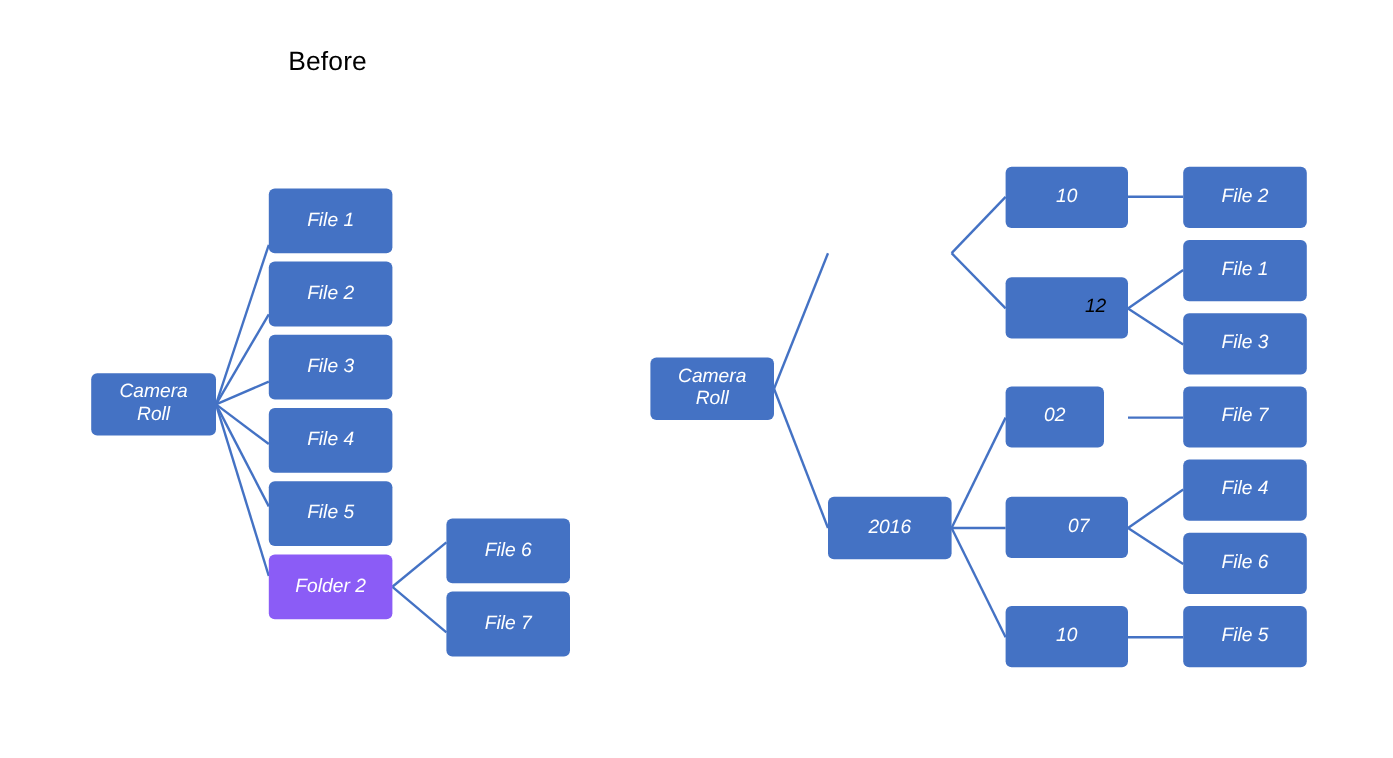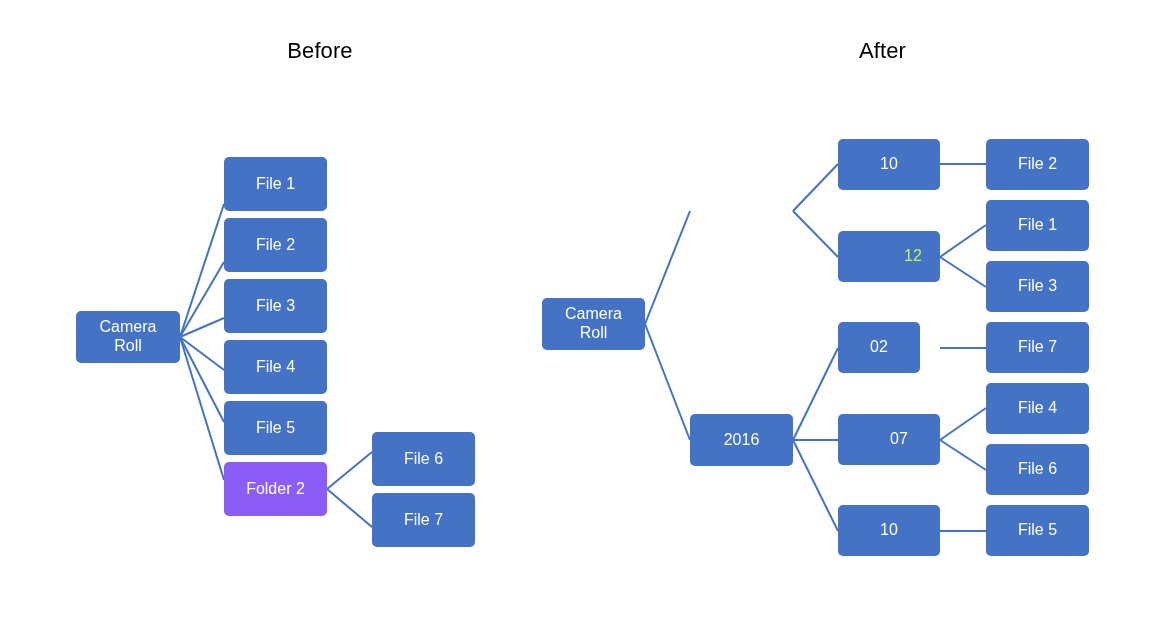--- a/index.html
+++ b/index.html
@@ -27,21 +27,20 @@
     font-size: 22px;
     color: #000000;
     white-space: nowrap;
     text-align: center;
     letter-spacing: 0.1px;
   }
   #title-before {
     left: 0px;
     top: 38px;
     width: 546px;
-    padding-left: 47px;
   }
   #title-after {
     left: 610px;
     top: 38px;
     width: 545px;
   }
   svg#edges-layer {
     position: absolute;
     left: 0;
     top: 0;
@@ -56,35 +55,35 @@
     color: #ffffff;
     font-family: "Liberation Sans", sans-serif;
     font-size: 16px;
     line-height: 1.16;
     display: flex;
     align-items: center;
     justify-content: center;
     text-align: center;
     white-space: pre-line;
     user-select: none;
+    font-style: italic;
   }
   .node-label {
     display: block;
     width: 100%;
     white-space: pre-line;
   }
 </style>
 </head>
 <body style="background: rgb(255, 255, 255);">
 
 <div id="diagram-root" style="background: rgb(255, 255, 255);">
 
   <div class="panel-title" id="title-before" style="color: rgb(0, 0, 0);">Before</div>
 
-  <div class="panel-title" id="title-after" style="color: rgb(0, 0, 0);">After</div>
 
   <svg id="edges-layer" viewBox="0 0 1161 632" xmlns="http://www.w3.org/2000/svg">
       <line x1="180" y1="337" x2="224" y2="204" stroke="#4472C4" stroke-width="2" stroke-linecap="butt"></line>
       <line x1="180" y1="337" x2="224" y2="262" stroke="#4472C4" stroke-width="2" stroke-linecap="butt"></line>
       <line x1="180" y1="337" x2="224" y2="318" stroke="#4472C4" stroke-width="2" stroke-linecap="butt"></line>
       <line x1="180" y1="337" x2="224" y2="370" stroke="#4472C4" stroke-width="2" stroke-linecap="butt"></line>
       <line x1="180" y1="337" x2="224" y2="422" stroke="#4472C4" stroke-width="2" stroke-linecap="butt"></line>
       <line x1="180" y1="337" x2="224" y2="480" stroke="#4472C4" stroke-width="2" stroke-linecap="butt"></line>
       <line x1="327" y1="489" x2="372" y2="452" stroke="#4472C4" stroke-width="2" stroke-linecap="butt"></line>
       <line x1="327" y1="489" x2="372" y2="527" stroke="#4472C4" stroke-width="2" stroke-linecap="butt"></line>
@@ -148,21 +147,21 @@
 
 
   <div class="node" style="left: 690px; top: 414px; width: 103px; height: 52px; background: rgb(68, 114, 196); color: rgb(255, 255, 255);">
     <span class="node-label">2016</span>
   </div>
 
   <div class="node" style="left: 838px; top: 139px; width: 102px; height: 51px; background: rgb(68, 114, 196); color: rgb(255, 255, 255);">
     <span class="node-label">10</span>
   </div>
 
-  <div class="node" style="left: 838px; top: 231px; width: 102px; height: 51px; background: rgb(68, 114, 196); color: #bef264; padding-left: 48px;">
+  <div class="node" style="left: 838px; top: 231px; width: 102px; height: 51px; background: rgb(68, 114, 196); color: #000000; padding-left: 48px;">
     <span class="node-label">12</span>
   </div>
 
   <div class="node" style="left: 838px; top: 322px; width: 82px; height: 51px; background: rgb(68, 114, 196); color: rgb(255, 255, 255);">
     <span class="node-label">02</span>
   </div>
 
   <div class="node" style="left: 838px; top: 414px; width: 102px; height: 51px; background: rgb(68, 114, 196); color: rgb(255, 255, 255); padding-left: 20px;">
     <span class="node-label">07</span>
   </div>

